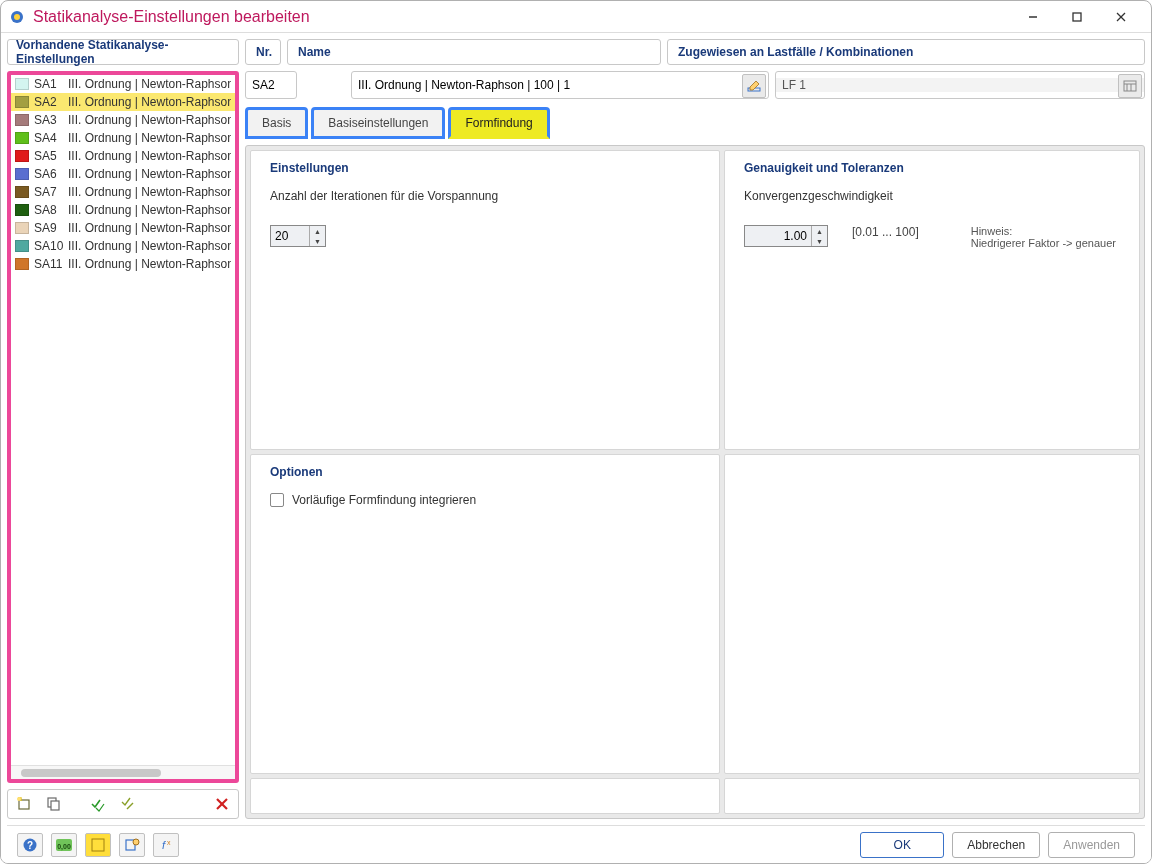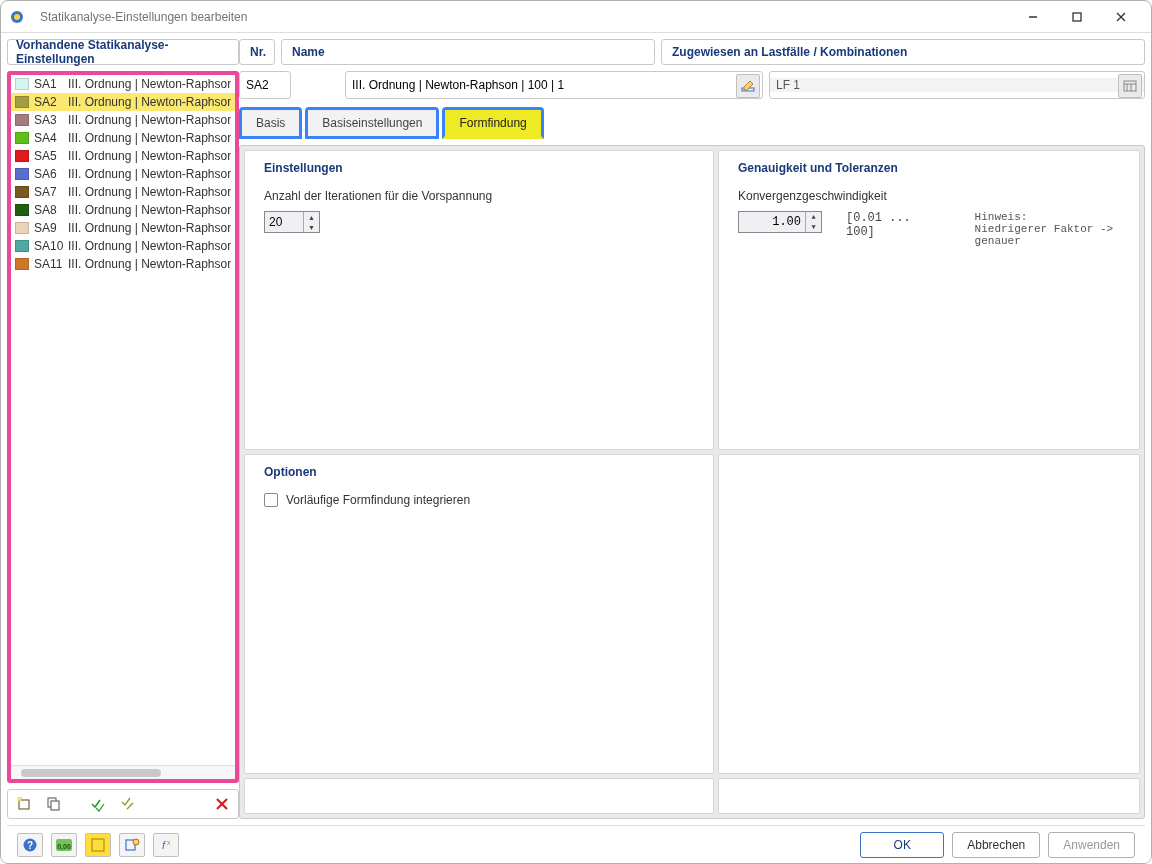--- a/index.html
+++ b/index.html
@@ -1,25 +1,25 @@
 <!DOCTYPE html>
 <html><head>
 <meta charset="utf-8">
 <style>
   * { box-sizing: border-box; }
   html, body { margin: 0; padding: 0; font-family: "Segoe UI", Tahoma, sans-serif; font-size: 12px; color: #333; }
   .window { width: 1152px; height: 864px; background: #fff; border: 1px solid #b0b0b0; border-radius: 8px; display: flex; flex-direction: column; overflow: hidden; }
   
   .titlebar { height: 32px; display: flex; align-items: center; padding: 0 8px; border-bottom: 1px solid #ddd; }
   .titlebar .icon { width: 16px; height: 16px; margin-right: 8px; display:flex; align-items:center; justify-content:center; }
-  .titlebar .title { flex: 1; font-size: 12px; color: #737373; margin-left: 7px; }
+  .titlebar .title { flex: 1; font-size: 16px; color: #be185d; }
   .titlebar .winbtn { width: 44px; height: 28px; display: flex; align-items: center; justify-content: center; color: #333; }
   
   .body { flex: 1; display: flex; flex-direction: column; background: #fff; padding: 6px 6px 0 6px; gap: 6px; }
-  .main { flex: 1; display: flex; min-height: 0; }
+  .main { flex: 1; display: flex; gap: 6px; min-height: 0; }
   
   .leftcol { width: 232px; display:flex; flex-direction:column; gap:6px; }
   .panelhead { background:#fff; border:1px solid #c8c8c8; border-radius:3px; padding:4px 8px; font-weight:600; color:#1a3a7a; height:26px; display:flex; align-items:center; }
   .listwrap { flex:1; border:4px solid #ec4899; border-radius:3px; background:#fff; display:flex; flex-direction:column; overflow:hidden; }
   .listscroll { flex:1; overflow:auto; }
   .listrow { display:flex; align-items:center; height:18px; padding:0 4px; white-space:nowrap; }
   .listrow.selected { background:#fbe870; }
   .swatch { width:14px; height:12px; margin-right:5px; flex:0 0 auto; border:1px solid rgba(0,0,0,0.15); }
   .listrow .code { width:34px; flex:0 0 auto; }
   .listrow .desc { flex:1; overflow:hidden; text-overflow:clip; }
@@ -52,28 +52,28 @@
   
   .contentgrid { flex:1; border:1px solid #c8c8c8; border-radius:3px; background:#e9e9e9; padding:4px; display:grid; grid-template-columns: 470px 1fr; grid-template-rows: 300px 320px 1fr; gap:4px; min-height:0; }
   .card { background:#fff; border:1px solid #d6d6d6; border-radius:2px; padding:10px 19px; }
   .card-title { font-weight:600; color:#1a3a7a; margin-bottom:14px; }
   .card1 { grid-column:1; grid-row:1; }
   .card2 { grid-column:2; grid-row:1; }
   .card3 { grid-column:1; grid-row:2; }
   .card4 { grid-column:2; grid-row:2; }
   .card5 { grid-column:1; grid-row:3; }
   .card6 { grid-column:2; grid-row:3; }
-  .fieldlbl { margin-bottom:8px; }
+  .fieldlbl { margin-bottom:22px; }
   .spin { display:inline-flex; align-items:stretch; border:1px solid #888; background:#eef0f3; height:22px; width:56px; position:relative; }
   .spin input { border:none; outline:none; background:transparent; width:38px; text-align:left; padding:0 4px; font:inherit; }
   .spin .updn { width:16px; display:flex; flex-direction:column; border-left:1px solid #aaa; }
   .spin .updn div { flex:1; display:flex; align-items:center; justify-content:center; font-size:7px; line-height:1; color:#444; }
   .rangehint { color:#444; margin-left:12px; }
   .hint { color:#555; font-size:11px; }
-  .rowflex { display:flex; align-items:center;font-family:Liberation Mono, monospace; }
+  .rowflex { display:flex; align-items:center; }
   .gap12 { gap:12px; }
   .chk { display:flex; gap:8px; margin-top:4px; }
   .chkbox { width:14px; height:14px; border:1px solid #888; border-radius:2px; background:#fff; }
   
   .footer { height:38px; border-top:1px solid #ddd; display:flex; align-items:center; padding:0 10px; gap:8px; }
   .ftbtn { width:26px; height:24px; border:1px solid #c0c0c0; border-radius:2px; display:flex; align-items:center; justify-content:center; background:#f4f4f4; }
   .ftbtn.yellow { background:#ffde3b; }
   .footer .spacer { flex:1; }
   .btn { height:26px; min-width:84px; border:1px solid #b0b0b0; border-radius:3px; background:#fff; display:flex; align-items:center; justify-content:center; padding:0 14px; }
   .btn.primary { border-color:#3a72c8; color:#1a3a7a; font-weight:500; }

